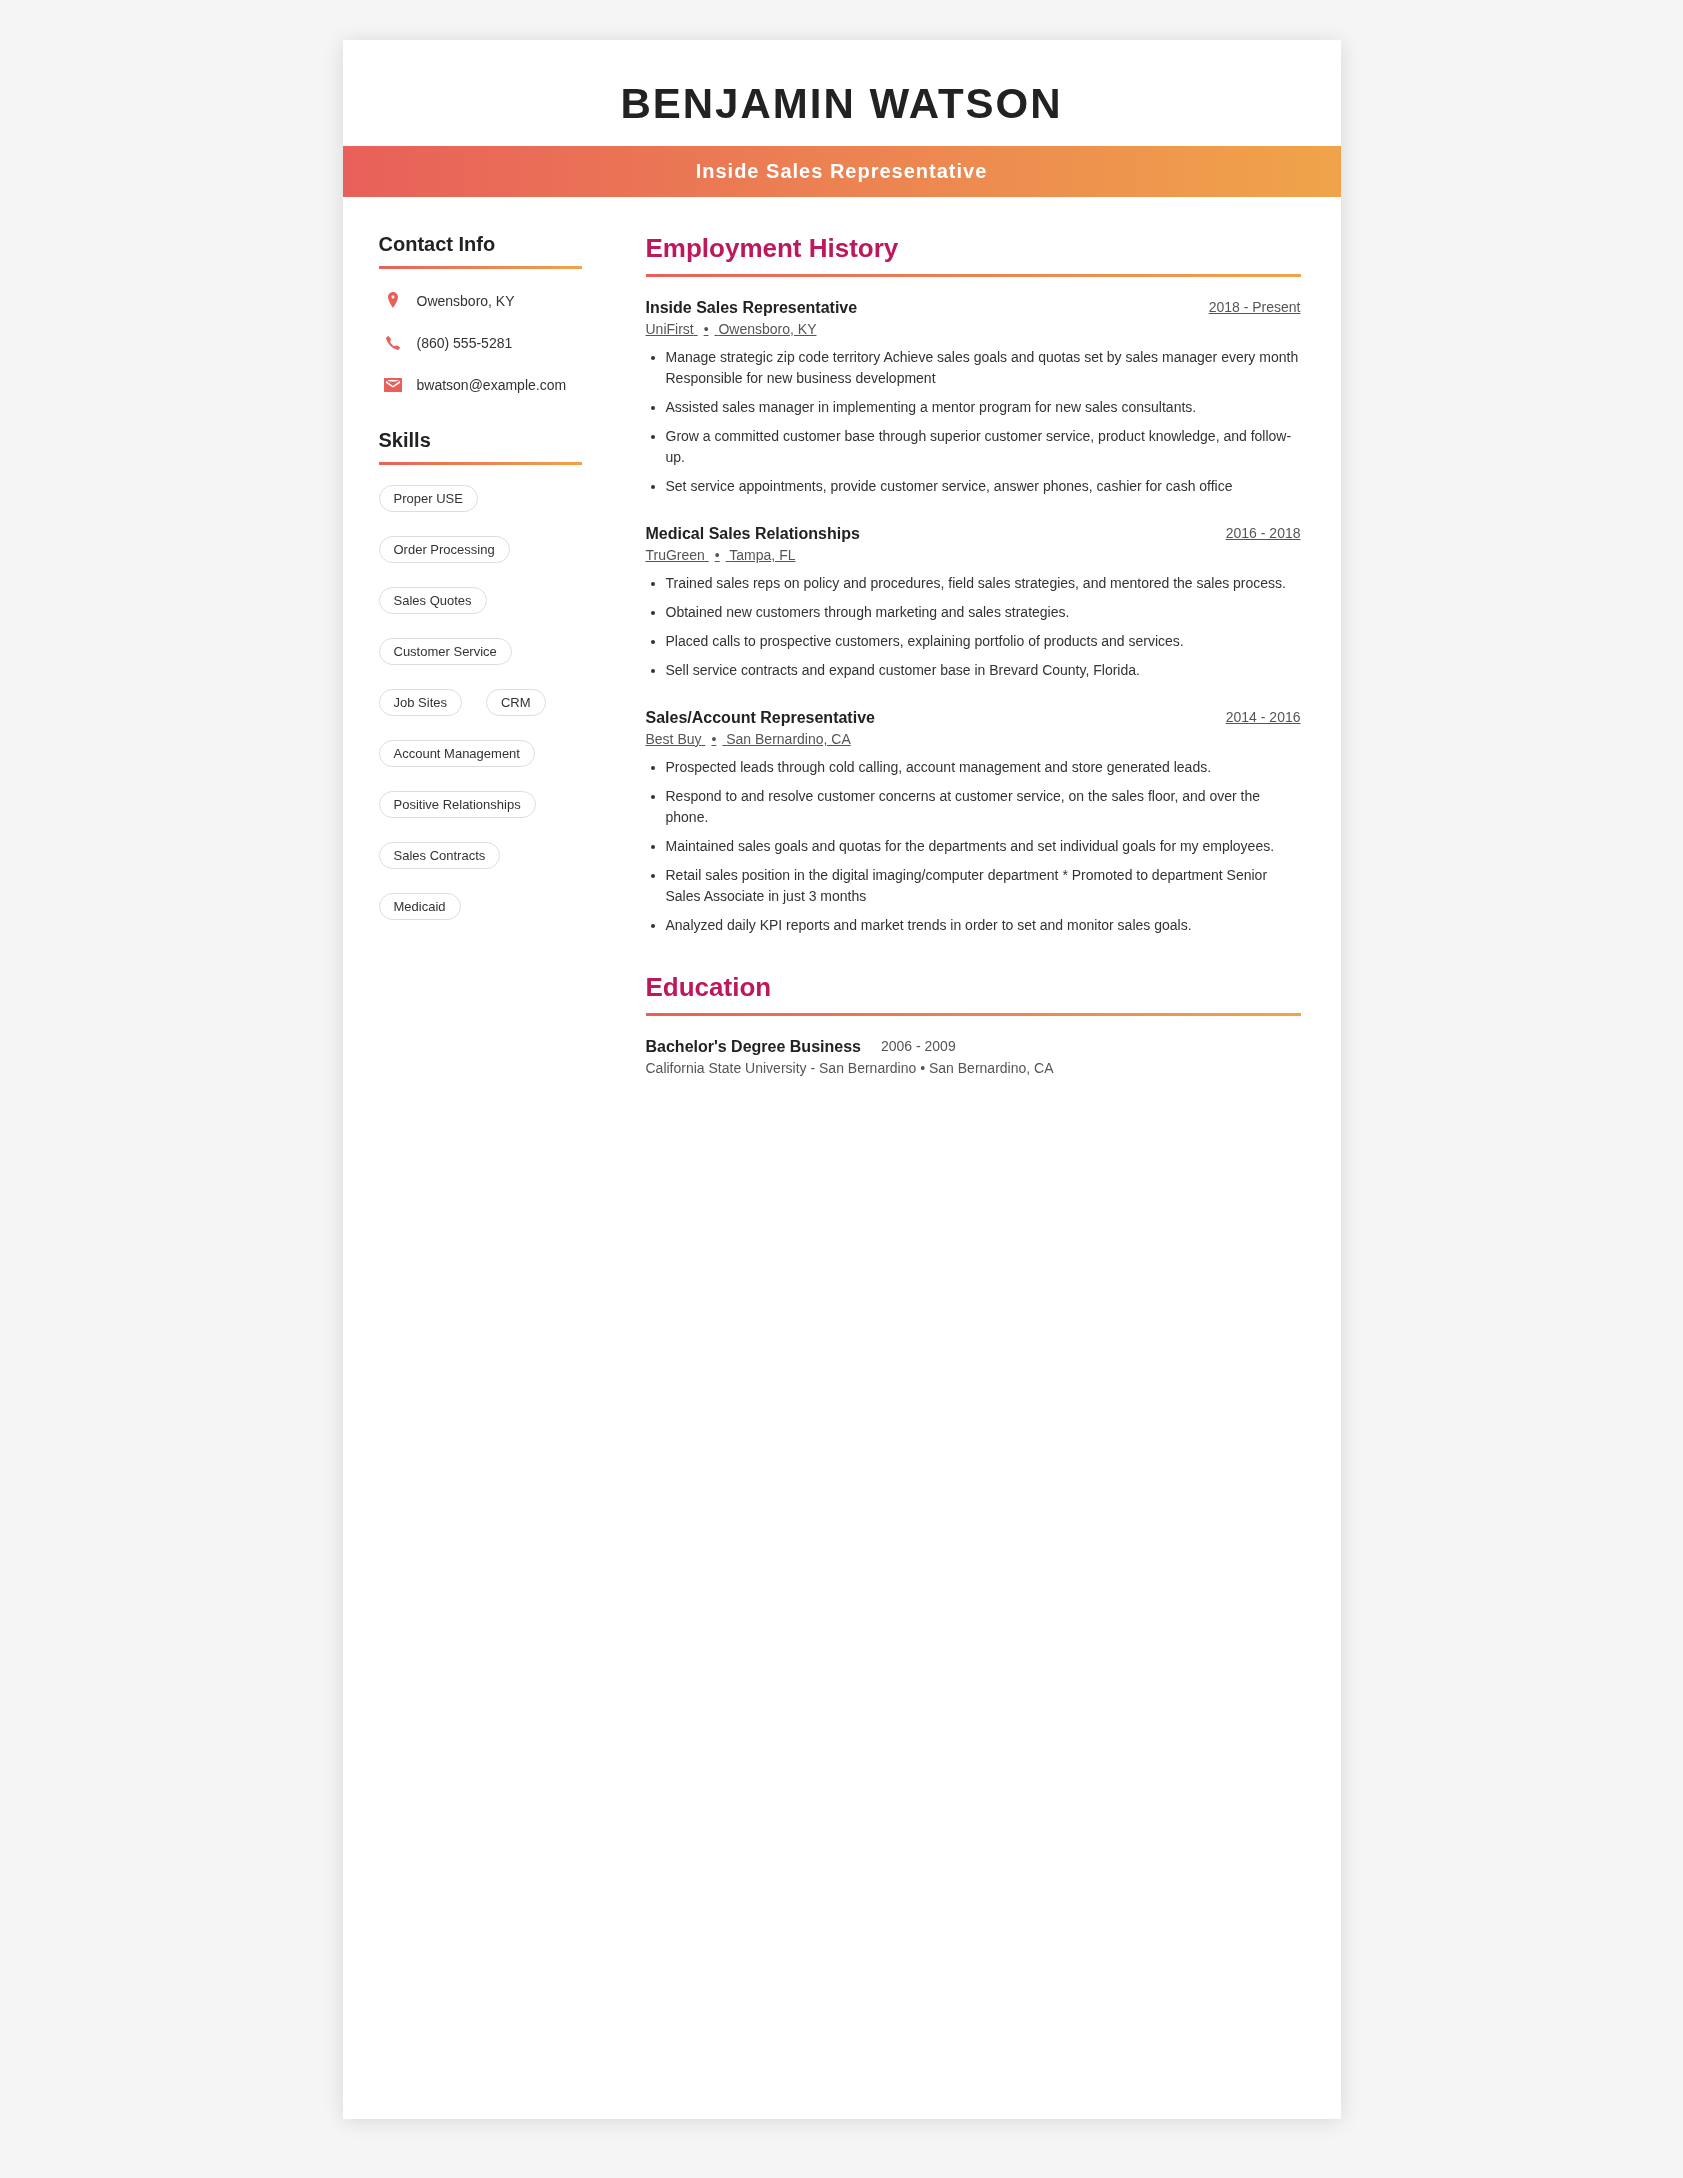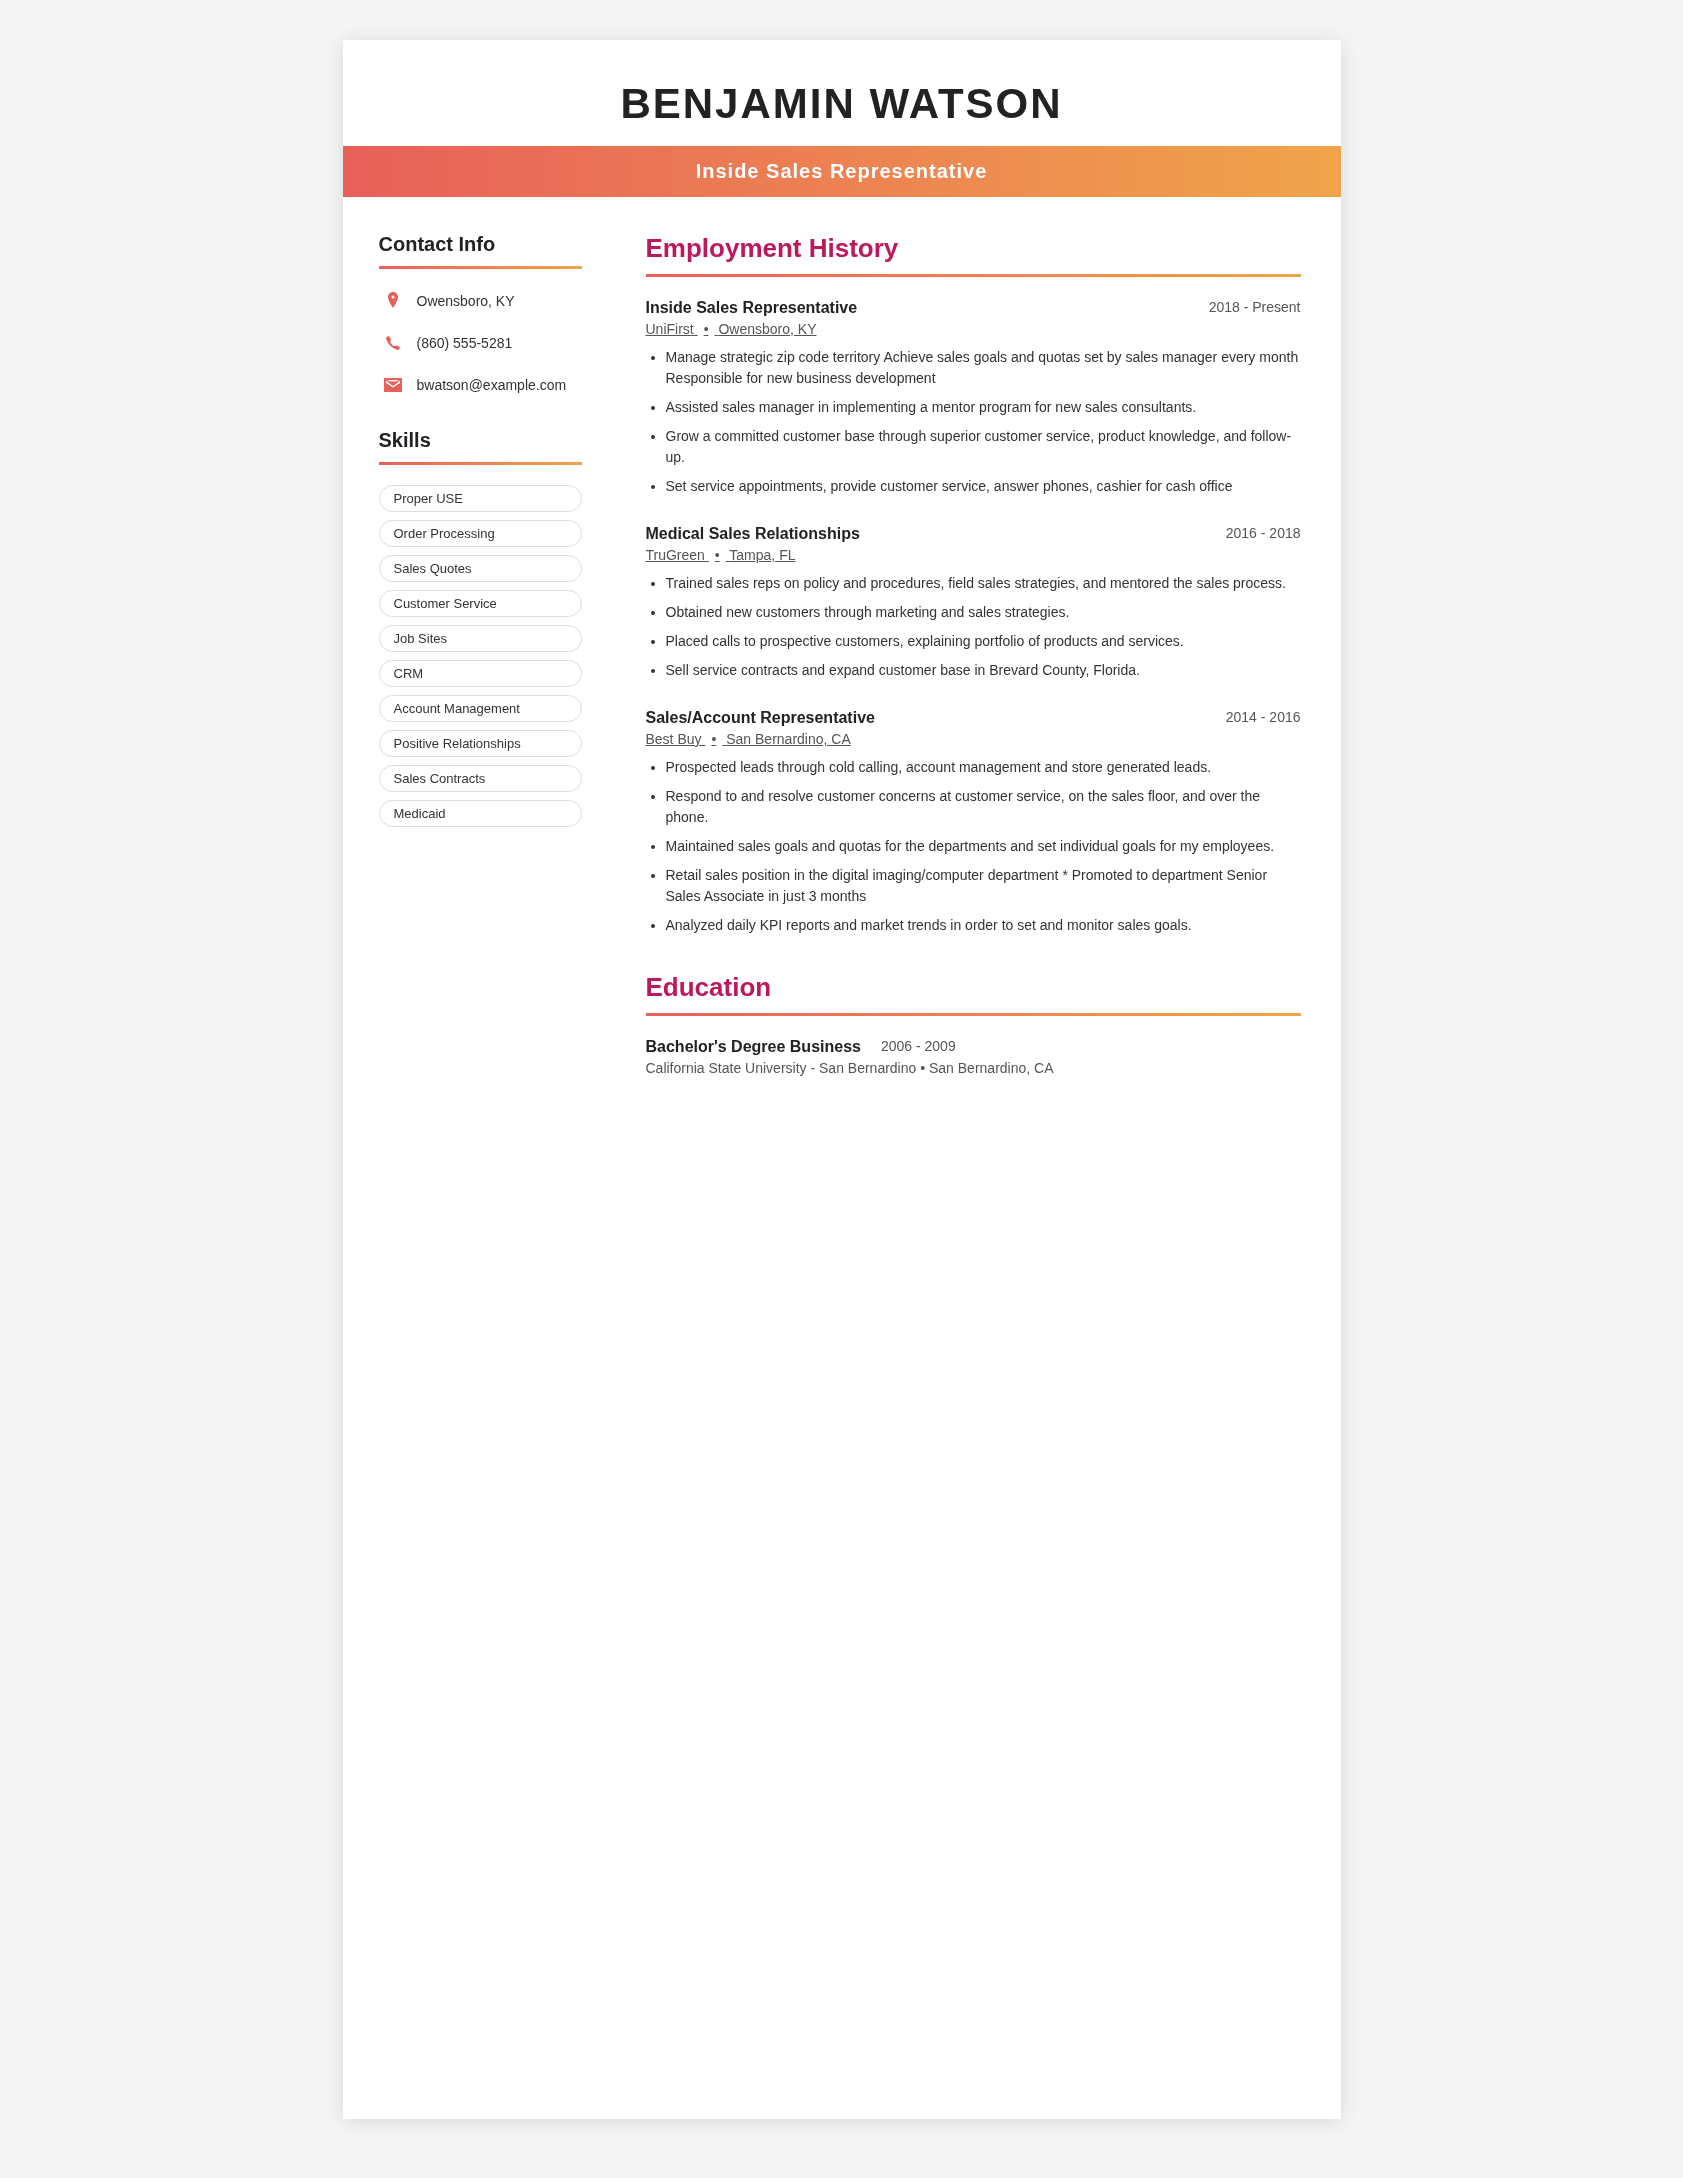--- a/index.html
+++ b/index.html
@@ -84,23 +84,22 @@
       margin-right: 10px;
       color: #e8605a;
       font-size: 16px;
     }
     .skills-section {
       margin-top: 30px;
     }
     .skill-tags {
       display: flex;
       flex-wrap: wrap;
-      gap: 8px;
+      gap: 24px;
       margin-top: 20px;
-      flex-direction: column;
     }
     .skill-tag {
       background: #fff;
       border: 1.5px solid #ddd;
       border-radius: 20px;
       padding: 5px 14px;
       font-size: 13px;
       color: #333;
       white-space: nowrap;
     }
@@ -133,20 +132,21 @@
     .job-title {
       font-size: 16px;
       font-weight: 800;
       color: #222;
     }
     .job-date {
       font-size: 14px;
       color: #555;
       white-space: nowrap;
       margin-left: 20px;
+      text-decoration: underline;
     }
     .job-company {
       font-size: 14px;
       color: #555;
       margin-bottom: 10px;
       text-decoration: underline;
     }
     .job-company .dot {
       margin: 0 6px;
     }

